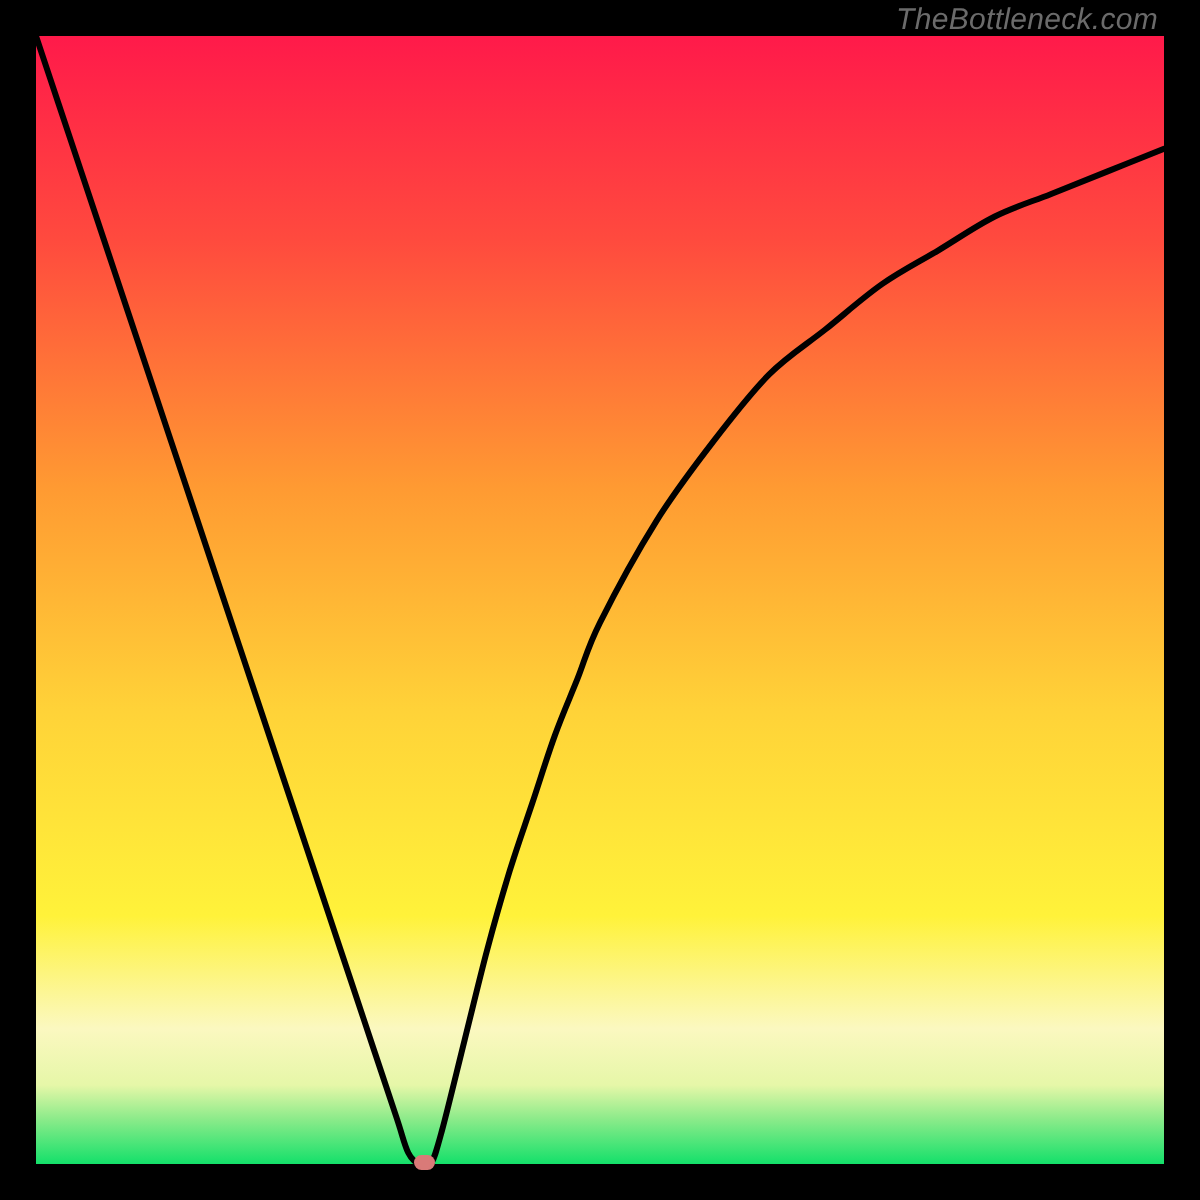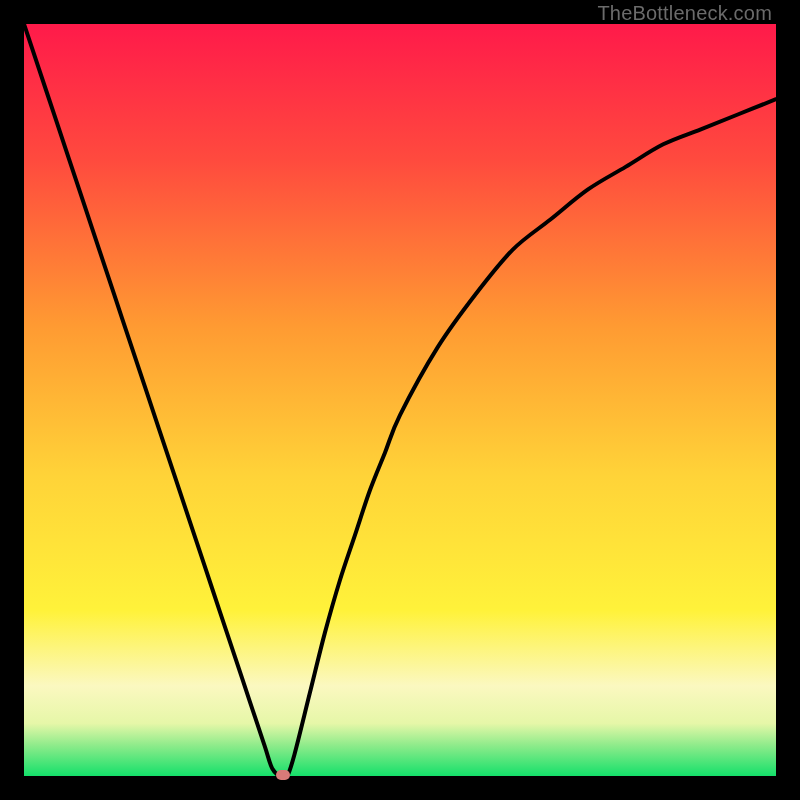--- a/index.html
+++ b/index.html
@@ -27,20 +27,21 @@
   }
   .watermark {
     position: absolute;
     top: 2px;
     right: 28px;
     color: #6b6b6b;
     font-family: Arial, Helvetica, sans-serif;
     font-size: 20px;
     letter-spacing: 0.2px;
     font-weight: 500;
+    font-style: italic;
   }
   svg.curve {
     position: absolute;
     left: 0;
     top: 0;
     width: 100%;
     height: 100%;
   }
   .dot {
     position: absolute;

